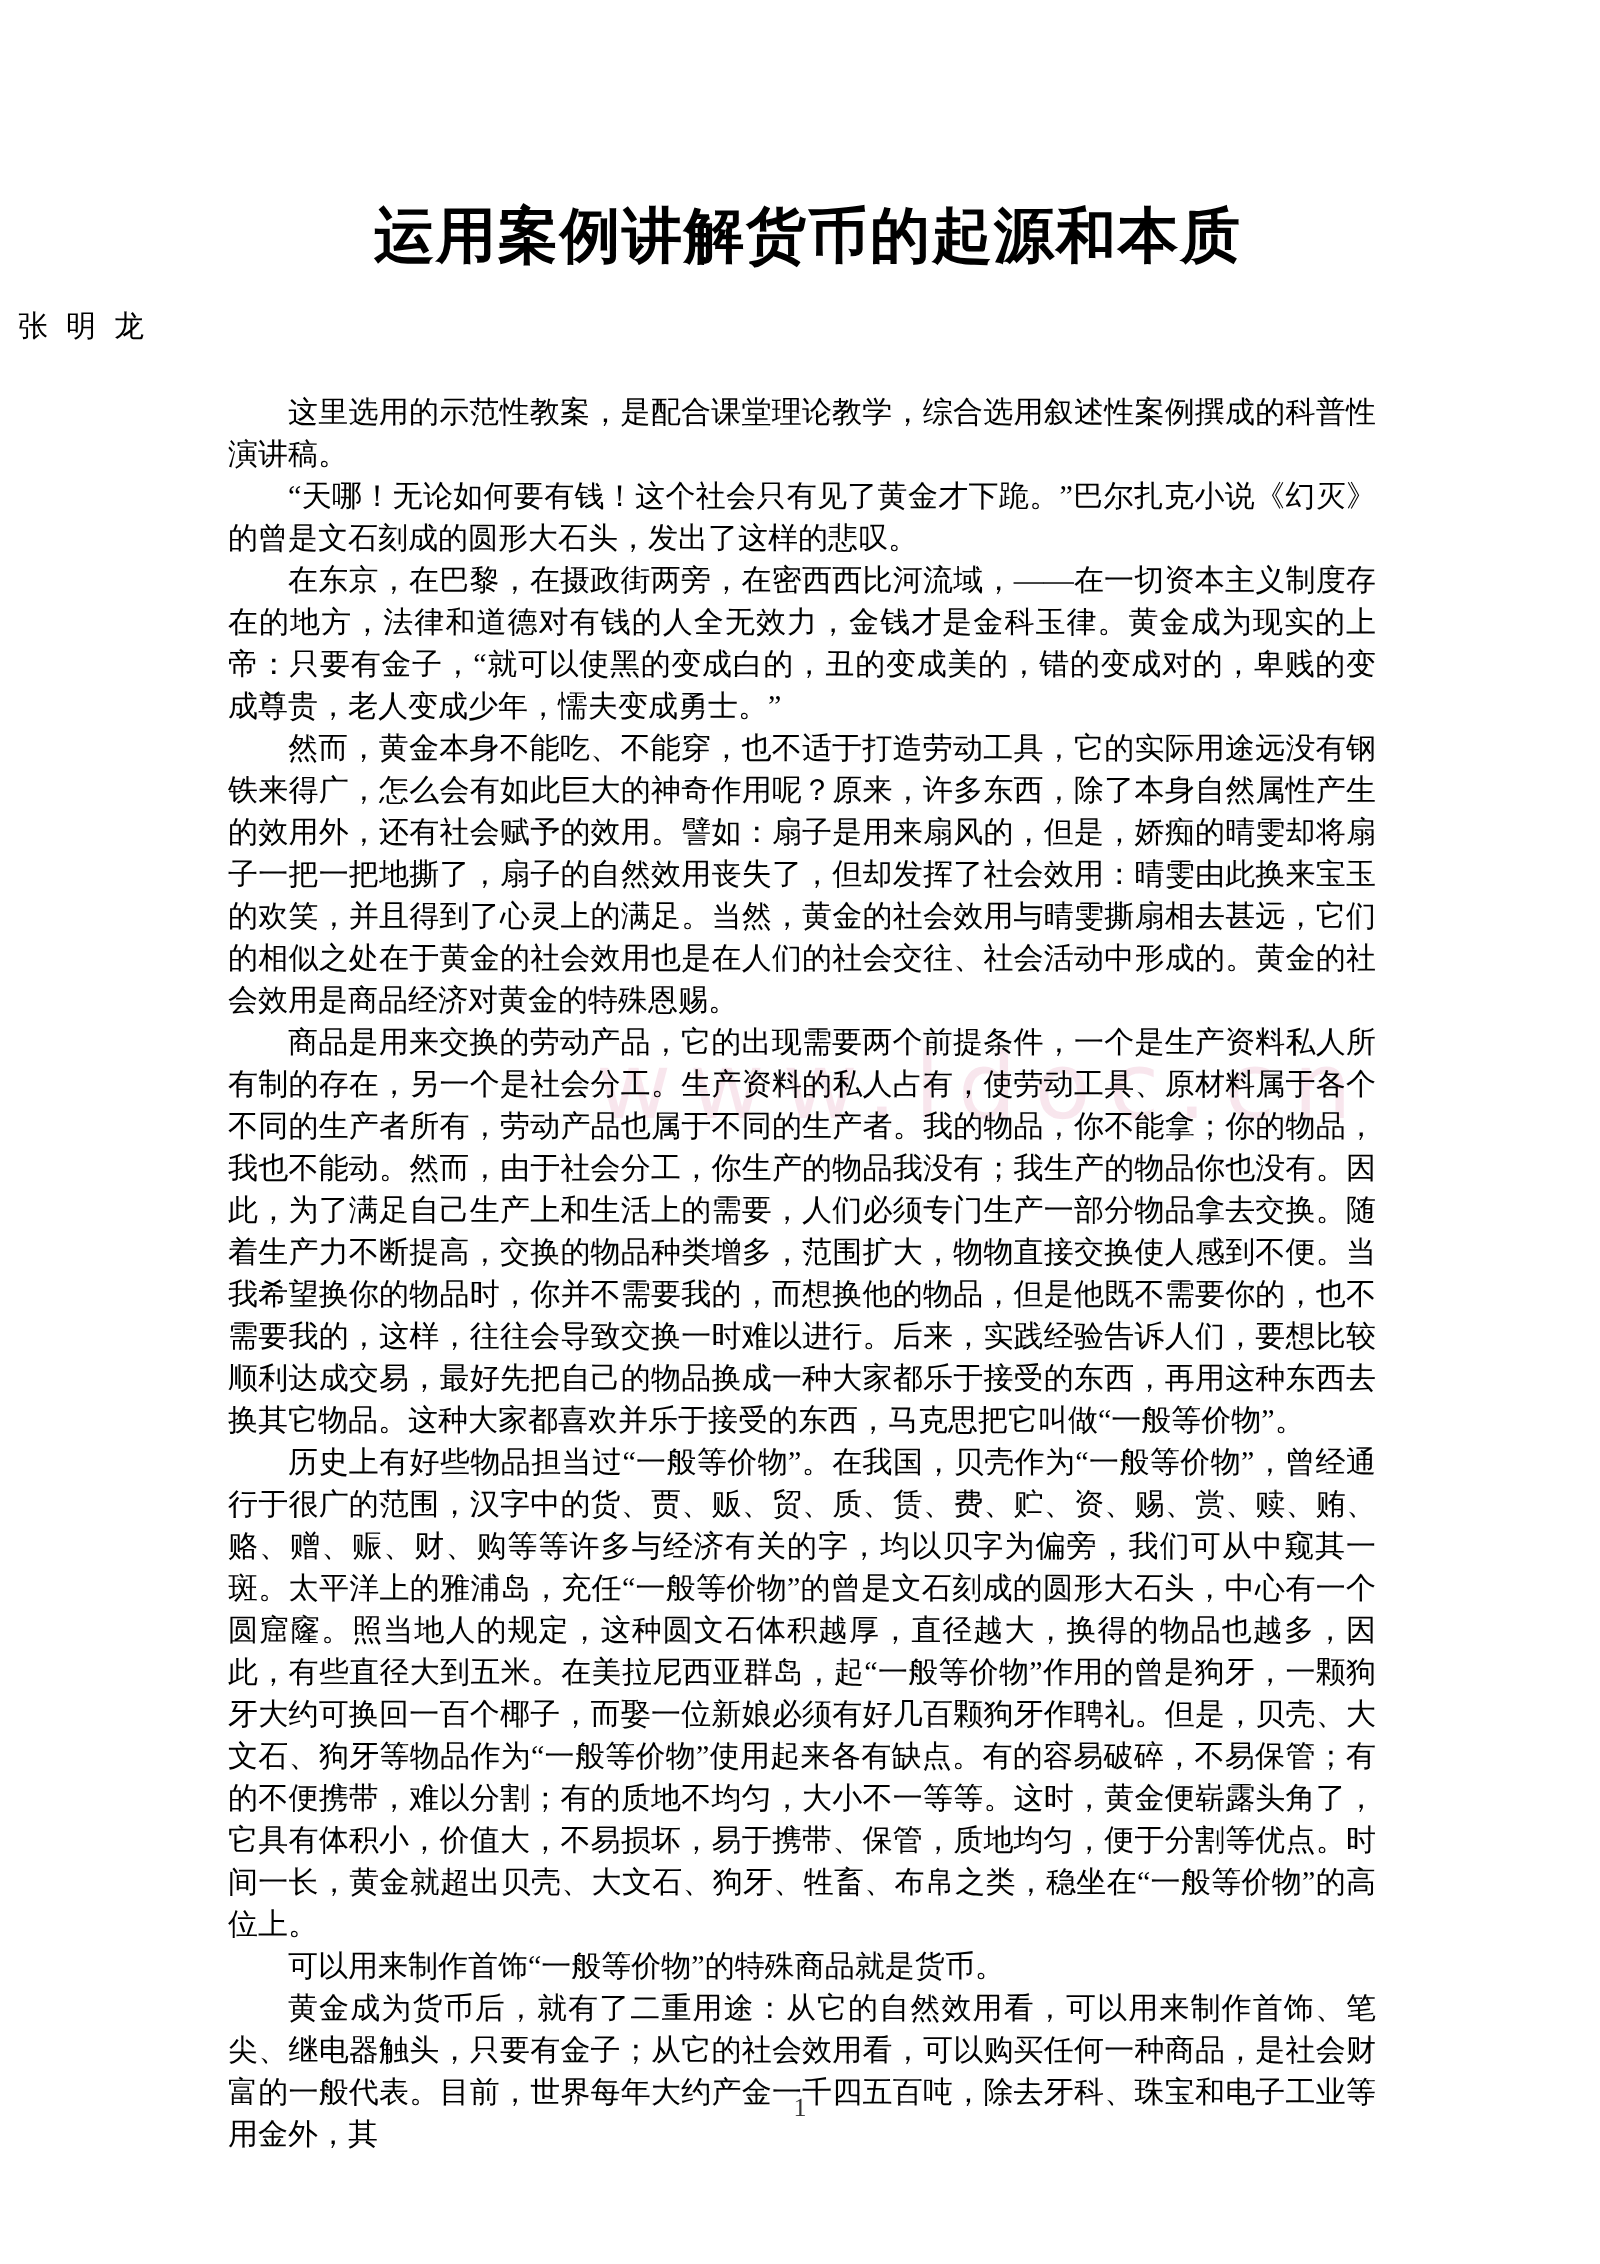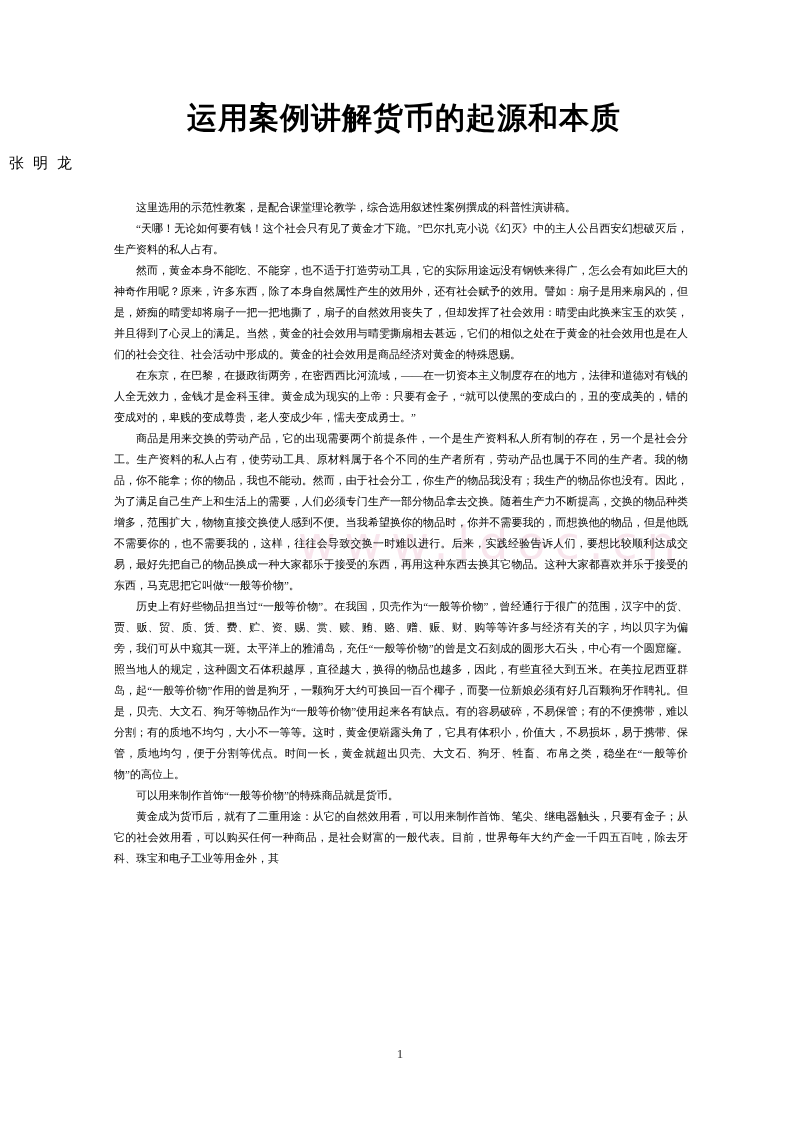--- a/index.html
+++ b/index.html
@@ -53,21 +53,21 @@
     font-size: 15px;
     letter-spacing: 9px;
     text-indent: 9px; 
   }
   .doc-body {
     position: absolute;
     top: 197px;
     left: 114px;
     width: 574px;
     z-index: 1;
-    font-size: 11px;
+    font-size: 15px;
     line-height: 21px;
     text-align: justify;
   }
   .doc-body p {
     margin: 0;
     padding: 0;
     text-indent: 2em;
   }
   .page-number {
     position: absolute;
@@ -86,23 +86,23 @@
 <div class="page">
 
   <div class="watermark">www.ldoc.cn</div>
 
   <h1 class="doc-title">运用案例讲解货币的起源和本质</h1>
 
   <div class="doc-author">张明龙</div>
 
   <div class="doc-body">
     <p>这里选用的示范性教案，是配合课堂理论教学，综合选用叙述性案例撰成的科普性演讲稿。</p>
-    <p>“天哪！无论如何要有钱！这个社会只有见了黄金才下跪。”巴尔扎克小说《幻灭》中的主人公吕西安幻想破灭后，生产资料的私人占有。</p>
+    <p>“天哪！无论如何要有钱！这个社会只有见了黄金才下跪。”巴尔扎克小说《幻灭》的曾是文石刻成的圆形大石头，发出了这样的悲叹。</p>
+    <p>在东京，在巴黎，在摄政街两旁，在密西西比河流域，——在一切资本主义制度存在的地方，法律和道德对有钱的人全无效力，金钱才是金科玉律。黄金成为现实的上帝：只要有金子，“就可以使黑的变成白的，丑的变成美的，错的变成对的，卑贱的变成尊贵，老人变成少年，懦夫变成勇士。”</p>
     <p>然而，黄金本身不能吃、不能穿，也不适于打造劳动工具，它的实际用途远没有钢铁来得广，怎么会有如此巨大的神奇作用呢？原来，许多东西，除了本身自然属性产生的效用外，还有社会赋予的效用。譬如：扇子是用来扇风的，但是，娇痴的晴雯却将扇子一把一把地撕了，扇子的自然效用丧失了，但却发挥了社会效用：晴雯由此换来宝玉的欢笑，并且得到了心灵上的满足。当然，黄金的社会效用与晴雯撕扇相去甚远，它们的相似之处在于黄金的社会效用也是在人们的社会交往、社会活动中形成的。黄金的社会效用是商品经济对黄金的特殊恩赐。</p>
-    <p>在东京，在巴黎，在摄政街两旁，在密西西比河流域，——在一切资本主义制度存在的地方，法律和道德对有钱的人全无效力，金钱才是金科玉律。黄金成为现实的上帝：只要有金子，“就可以使黑的变成白的，丑的变成美的，错的变成对的，卑贱的变成尊贵，老人变成少年，懦夫变成勇士。”</p>
     <p>商品是用来交换的劳动产品，它的出现需要两个前提条件，一个是生产资料私人所有制的存在，另一个是社会分工。生产资料的私人占有，使劳动工具、原材料属于各个不同的生产者所有，劳动产品也属于不同的生产者。我的物品，你不能拿；你的物品，我也不能动。然而，由于社会分工，你生产的物品我没有；我生产的物品你也没有。因此，为了满足自己生产上和生活上的需要，人们必须专门生产一部分物品拿去交换。随着生产力不断提高，交换的物品种类增多，范围扩大，物物直接交换使人感到不便。当我希望换你的物品时，你并不需要我的，而想换他的物品，但是他既不需要你的，也不需要我的，这样，往往会导致交换一时难以进行。后来，实践经验告诉人们，要想比较顺利达成交易，最好先把自己的物品换成一种大家都乐于接受的东西，再用这种东西去换其它物品。这种大家都喜欢并乐于接受的东西，马克思把它叫做“一般等价物”。</p>
     <p>历史上有好些物品担当过“一般等价物”。在我国，贝壳作为“一般等价物”，曾经通行于很广的范围，汉字中的货、贾、贩、贸、质、赁、费、贮、资、赐、赏、赎、贿、赂、赠、赈、财、购等等许多与经济有关的字，均以贝字为偏旁，我们可从中窥其一斑。太平洋上的雅浦岛，充任“一般等价物”的曾是文石刻成的圆形大石头，中心有一个圆窟窿。照当地人的规定，这种圆文石体积越厚，直径越大，换得的物品也越多，因此，有些直径大到五米。在美拉尼西亚群岛，起“一般等价物”作用的曾是狗牙，一颗狗牙大约可换回一百个椰子，而娶一位新娘必须有好几百颗狗牙作聘礼。但是，贝壳、大文石、狗牙等物品作为“一般等价物”使用起来各有缺点。有的容易破碎，不易保管；有的不便携带，难以分割；有的质地不均匀，大小不一等等。这时，黄金便崭露头角了，它具有体积小，价值大，不易损坏，易于携带、保管，质地均匀，便于分割等优点。时间一长，黄金就超出贝壳、大文石、狗牙、牲畜、布帛之类，稳坐在“一般等价物”的高位上。</p>
     <p>可以用来制作首饰“一般等价物”的特殊商品就是货币。</p>
     <p>黄金成为货币后，就有了二重用途：从它的自然效用看，可以用来制作首饰、笔尖、继电器触头，只要有金子；从它的社会效用看，可以购买任何一种商品，是社会财富的一般代表。目前，世界每年大约产金一千四五百吨，除去牙科、珠宝和电子工业等用金外，其</p>
   </div>
 
   <div class="page-number">1</div>
 
 </div>
 

